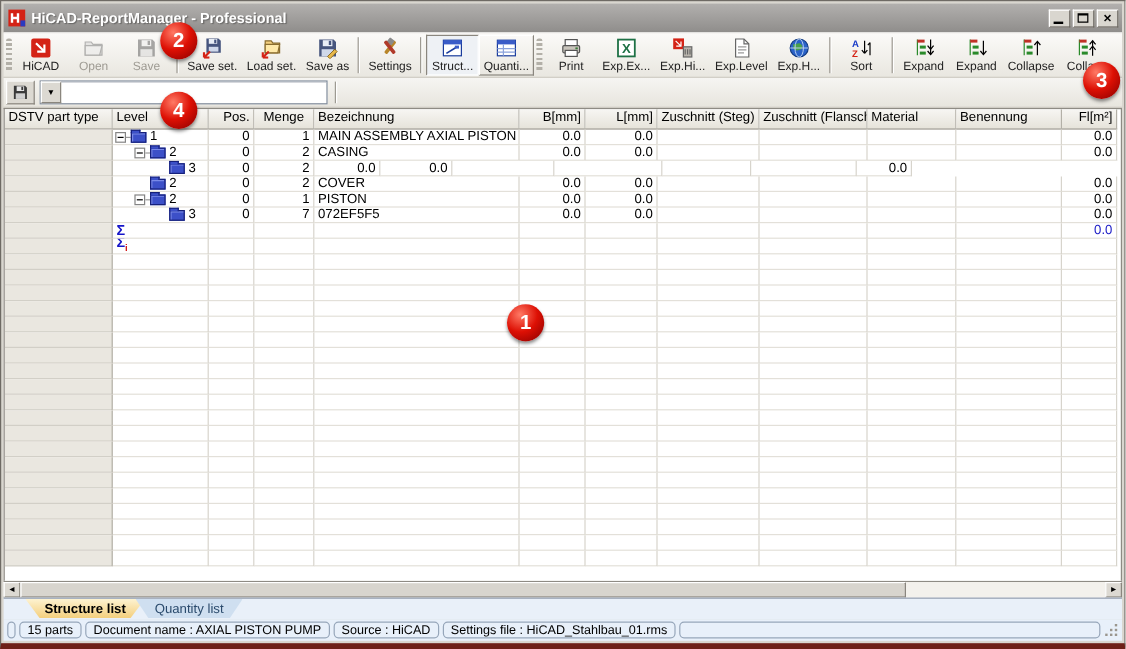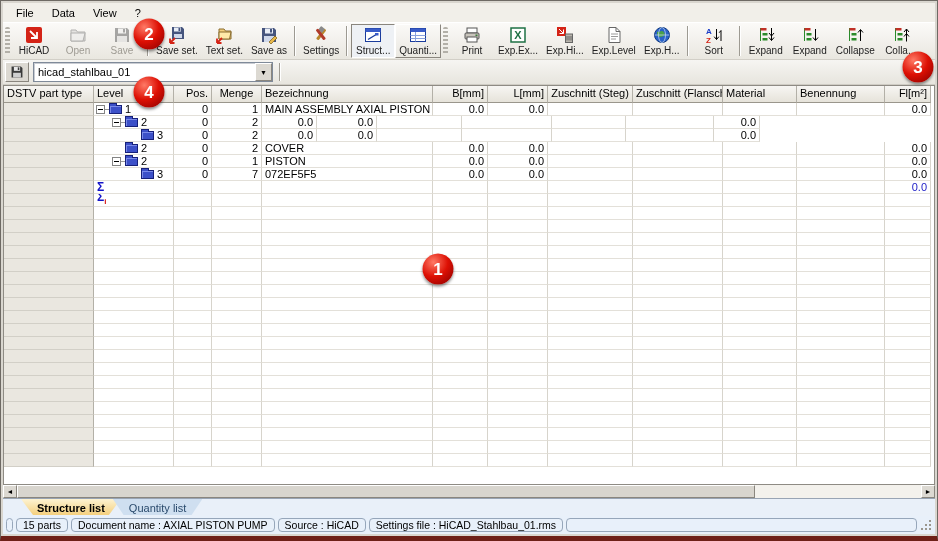--- a/index.html
+++ b/index.html
@@ -130,27 +130,40 @@
             background:radial-gradient(circle at 35% 28%, #ff7a66, #dd1004 48%, #8c0000 95%);
             color:#fff; font-weight:bold; font-size:17px; display:flex;
             align-items:center; justify-content:center; transform:translate(-50%,-50%);
             box-shadow:0 2px 3px rgba(0,0,0,.45); z-index:50; }
 </style>
 </head>
 <body>
 
 <div class="window">
 
-
-  <div class="menubar" id="menubar">
-      <span class="menu-item">File</span>
-      <span class="menu-item">Data</span>
-      <span class="menu-item">View</span>
-      <span class="menu-item">?</span>
-    </div>
+  <div class="titlebar">
+    <span class="app-icon">
+      <svg viewBox="0 0 16 16">
+          <rect x="1" y="1" width="14" height="14" fill="#d42316"></rect>
+          <path d="M4 12V4m0 4h5m0-4v8" stroke="#fff" stroke-width="2" fill="none"></path>
+          <rect x="11" y="10" width="4" height="5" fill="#2a3ac0"></rect>
+        </svg>
+    </span>
+    <span class="title">HiCAD-ReportManager - Professional</span>
+    <span class="winbtns">
+      <span class="wbtn">
+          <span class="mini"></span>
+        </span>
+      <span class="wbtn">
+          <span class="maxi"></span>
+        </span>
+      <span class="wbtn">✕</span>
+    </span>
+  </div>
+
 
   <div class="toolbar" id="toolbar">
       <span class="grip"></span>
       <div class="tbtn">
         <span class="ico">
           <svg viewBox="0 0 18 18">
             <rect x="1" y="1" width="16" height="16" rx="2" fill="#d42316"></rect>
             <path d="M5 5l7 7M12 6v6H6" stroke="#fff" stroke-width="1.8" fill="none"></path>
           </svg>
         </span>
@@ -190,21 +203,21 @@
         <span class="lbl">Save set.</span>
       </div>
       <div class="tbtn">
         <span class="ico">
           <svg viewBox="0 0 18 18">
             <path d="M4 3h5l1.5 2H16v8H4z" fill="#f3cf7e" stroke="#8a6d2f"></path>
             <path d="M4 6h12l-1.5 7H4z" fill="#ffe9a8" stroke="#8a6d2f"></path>
             <path d="M2 17l5-5M2 17h4.5M2 17v-4.5" stroke="#d42316" stroke-width="1.8" fill="none"></path>
           </svg>
         </span>
-        <span class="lbl">Text set.</span>
+        <span class="lbl">Load set.</span>
       </div>
       <div class="tbtn">
         <span class="ico">
           <svg viewBox="0 0 18 18">
             <path d="M2 2h12l2 2v12H2z" fill="#46557e"></path>
             <rect x="5" y="2.5" width="8" height="5" fill="#e8edf6"></rect>
             <rect x="10" y="3" width="2" height="3.5" fill="#46557e"></rect>
             <rect x="4" y="10" width="10" height="6" fill="#cfd8ea"></rect>
             <path d="M9 16l6-6 2 2-6 6z" fill="#e8b84a" stroke="#7a5a10" stroke-width=".7"></path>
           </svg>
@@ -367,21 +380,20 @@
   <div class="filebar">
     <span class="diskbtn">
       <svg viewBox="0 0 18 18">
           <path d="M2 2h12l2 2v12H2z" fill="#3a3a3a"></path>
           <rect x="5" y="2.5" width="8" height="5" fill="#e8e8e8"></rect>
           <rect x="10" y="3" width="2" height="3.5" fill="#3a3a3a"></rect>
           <rect x="4" y="10" width="10" height="6" fill="#cfcfcf"></rect>
         </svg>
     </span>
     <span class="combo">
-      <span class="combo-text">hicad_stahlbau_01</span>
       <span class="combo-arrow">▼</span>
     </span>
     <span class="fsep"></span>
   </div>
 
   <div class="client">
     <div class="grid" id="grid">
         <div class="hrow">
           <div class="hcell" style="width: 90px; text-align: left;">DSTV part type</div>
           <div class="hcell" style="width: 80px; text-align: left;">Level</div>
@@ -418,20 +430,21 @@
         <div class="brow">
           <div class="bcell gray" style="width: 90px;"></div>
           <div class="bcell" style="width: 80px; padding-left: 18px;">
             <span class="expbox"></span>
             <span class="dash"></span>
             <span class="folder"></span>
             <span class="tree-label">2</span>
           </div>
           <div class="bcell num" style="width: 38px;">0</div>
           <div class="bcell num" style="width: 50px;">2</div>
+          <div class="bcell" style="width: 171px;">CASING</div>
           <div class="bcell num" style="width: 55px;">0.0</div>
           <div class="bcell num" style="width: 60px;">0.0</div>
           <div class="bcell" style="width: 85px;"></div>
           <div class="bcell" style="width: 90px;"></div>
           <div class="bcell" style="width: 74px;"></div>
           <div class="bcell" style="width: 88px;"></div>
           <div class="bcell num" style="width: 46px;">0.0</div>
         </div>
         <div class="brow">
           <div class="bcell gray" style="width: 90px;"></div>

